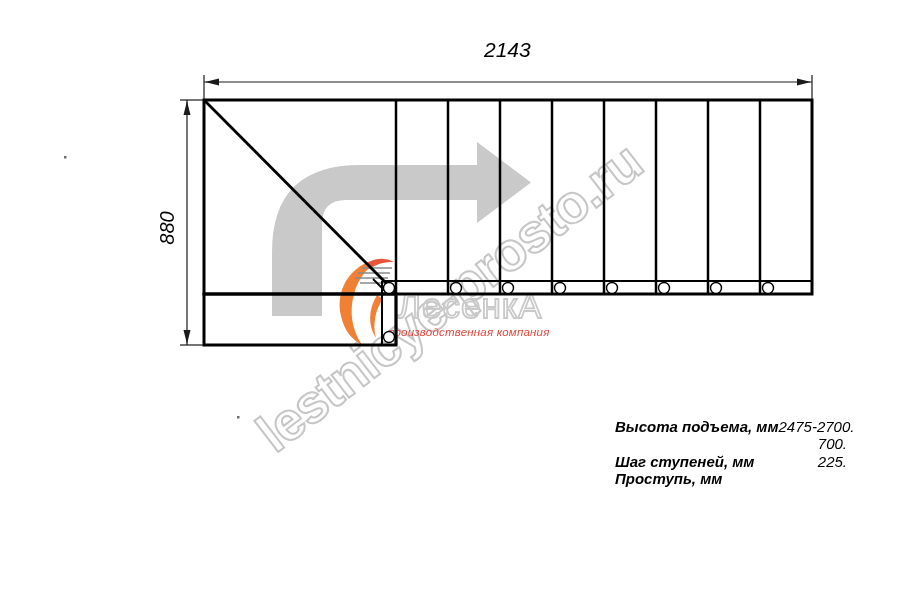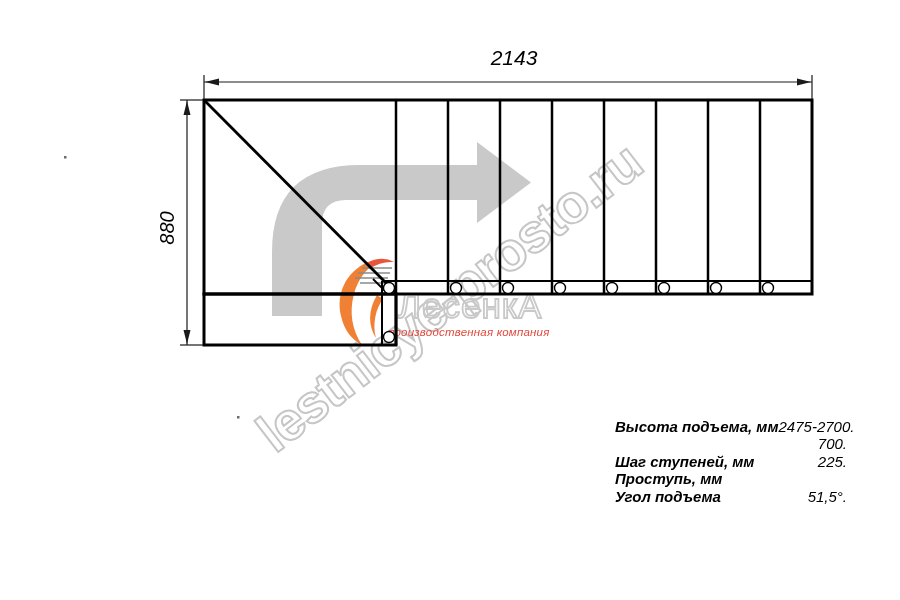--- a/index.html
+++ b/index.html
@@ -6,21 +6,21 @@
   #canvas{
     position:relative;width:900px;height:600px;background:#ffffff;overflow:hidden;
     font-family:"Liberation Sans",sans-serif;
   }
   .abs{position:absolute;}
   svg{position:absolute;left:0;top:0;}
   .dim-label{
     font-style:italic;font-size:21px;color:#000;white-space:nowrap;
     font-family:"Liberation Sans",sans-serif;
   }
-  #dim-top{left:484px;top:46px;width:60px;text-align:center;}
+  #dim-top{left:484px;top:38px;width:60px;text-align:left;}
   #dim-left{
     left:167px;top:228px;transform:translate(-50%,-50%) rotate(-90deg);
     font-size:20px;
   }
   
   #wm-site{
     left:449px;top:297px;transform:translate(-50%,-50%) rotate(-37.5deg);
     font-size:54px;font-weight:bold;letter-spacing:-1px;white-space:nowrap;
     color:transparent;-webkit-text-stroke:2px #c6c6c6;
   }
@@ -139,19 +139,15 @@
     <div class="spec-row">
       <span class="spec-value">700.</span>
     </div>
     <div class="spec-row">
       <span class="spec-label">Шаг ступеней, мм</span>
       <span class="spec-value">225.</span>
     </div>
     <div class="spec-row">
       <span class="spec-label">Проступь, мм</span>
     </div>
-    <div class="spec-row">
-      <span class="spec-label">Угол подъема</span>
-      <span class="spec-value">51,5°.</span>
-    </div>
   </div>
 
 </div>
 
 </body></html>

